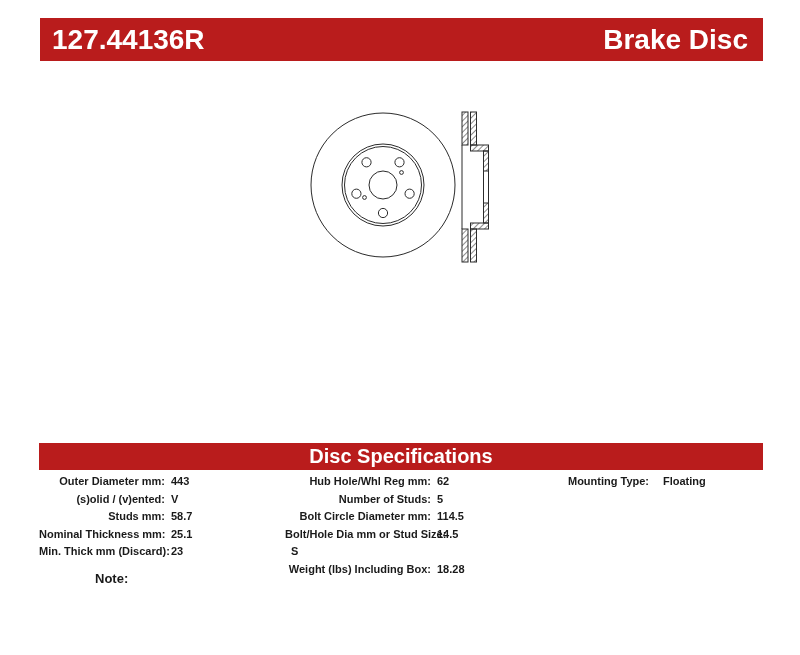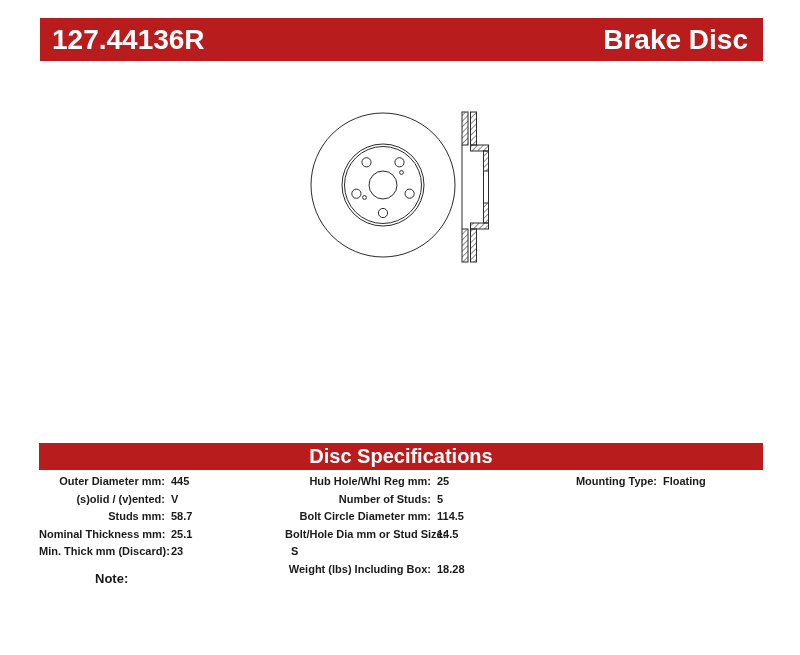--- a/index.html
+++ b/index.html
@@ -74,21 +74,21 @@
   .spec-value {
     display: inline-block;
     margin-left: 6px;
     text-align: left;
   }
   .col1 { left: 39px; }
   .col1 .spec-label { width: 126px; }
   .col2 { left: 285px; }
   .col2 .spec-label { width: 146px; }
   .col3 { left: 560px; }
-  .col3 .spec-label { width: 97px; }
+  .col3 .spec-label { width: 97px; text-align: center; }
 
   .note {
     position: absolute;
     left: 95px;
     top: 571px;
     font-size: 13px;
     font-weight: bold;
     line-height: 16px;
   }
   svg { display: block; }
@@ -148,21 +148,21 @@
   </svg>
 </div>
 
 <div class="bar spec-bar">
   <span>Disc Specifications</span>
 </div>
 
 <div class="spec-col col1">
   <div class="spec-row">
     <span class="spec-label">Outer Diameter mm:</span>
-    <span class="spec-value">445</span>
+    <span class="spec-value">443</span>
   </div>
   <div class="spec-row">
     <span class="spec-label">(s)olid / (v)ented:</span>
     <span class="spec-value">V</span>
   </div>
   <div class="spec-row">
     <span class="spec-label">Studs mm:</span>
     <span class="spec-value">58.7</span>
   </div>
   <div class="spec-row">
@@ -171,21 +171,21 @@
   </div>
   <div class="spec-row">
     <span class="spec-label">Min. Thick mm (Discard):</span>
     <span class="spec-value">23</span>
   </div>
 </div>
 
 <div class="spec-col col2">
   <div class="spec-row">
     <span class="spec-label">Hub Hole/Whl Reg mm:</span>
-    <span class="spec-value">25</span>
+    <span class="spec-value">62</span>
   </div>
   <div class="spec-row">
     <span class="spec-label">Number of Studs:</span>
     <span class="spec-value">5</span>
   </div>
   <div class="spec-row">
     <span class="spec-label">Bolt Circle Diameter mm:</span>
     <span class="spec-value">114.5</span>
   </div>
   <div class="spec-row">

